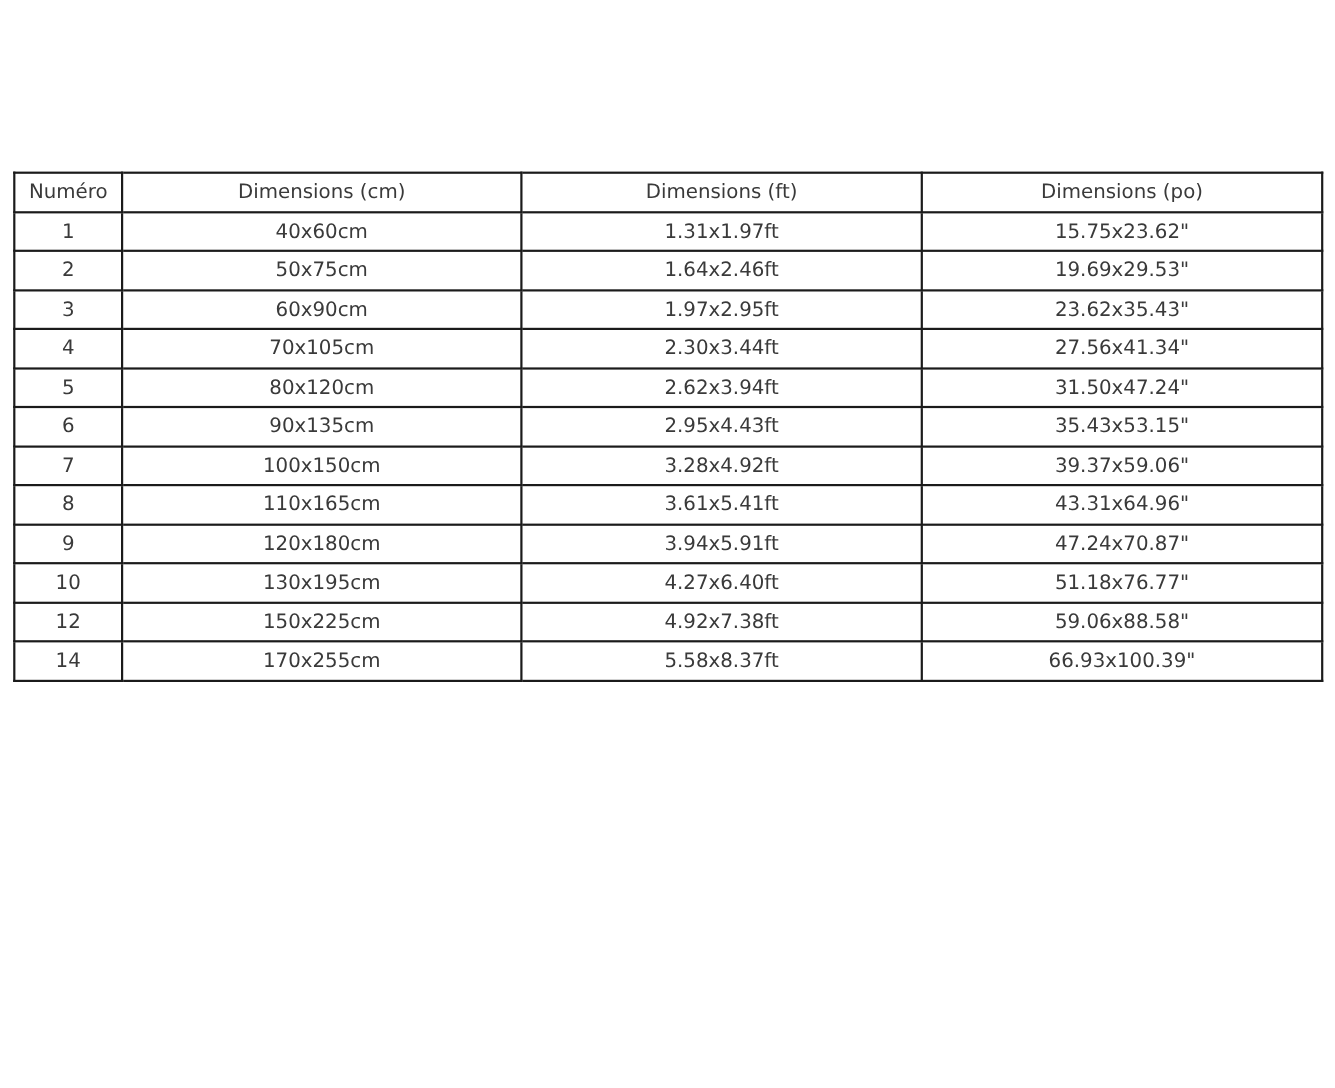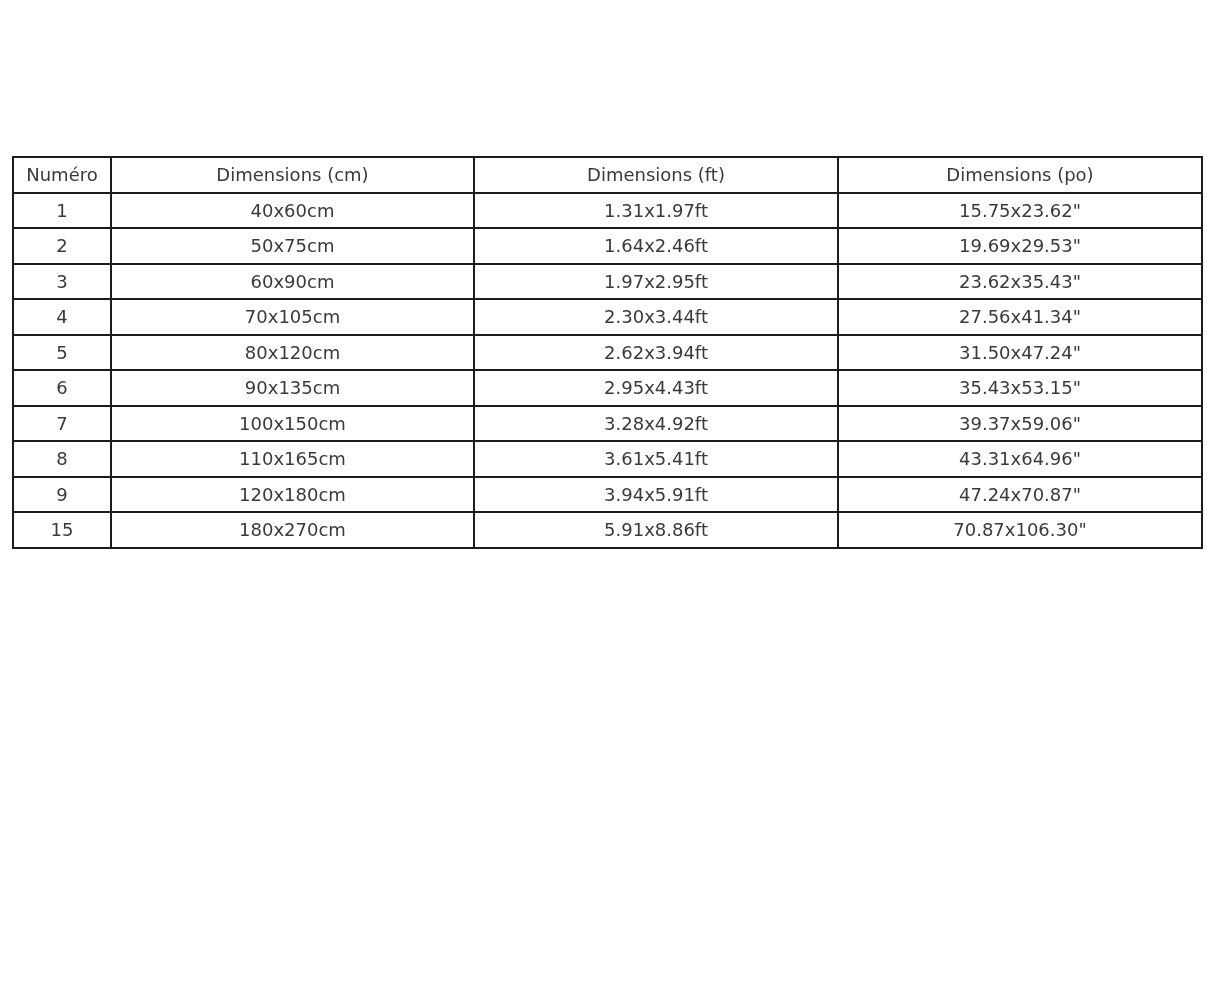--- a/index.html
+++ b/index.html
@@ -108,20 +108,32 @@
           <td>3.61x5.41ft</td>
           <td>43.31x64.96"</td>
         </tr>
         <tr>
           <td>9</td>
           <td>120x180cm</td>
           <td>3.94x5.91ft</td>
           <td>47.24x70.87"</td>
         </tr>
         <tr>
-          <td>15</td>
-          <td>180x270cm</td>
-          <td>5.91x8.86ft</td>
-          <td>70.87x106.30"</td>
+          <td>10</td>
+          <td>130x195cm</td>
+          <td>4.27x6.40ft</td>
+          <td>51.18x76.77"</td>
+        </tr>
+        <tr>
+          <td>12</td>
+          <td>150x225cm</td>
+          <td>4.92x7.38ft</td>
+          <td>59.06x88.58"</td>
+        </tr>
+        <tr>
+          <td>14</td>
+          <td>170x255cm</td>
+          <td>5.58x8.37ft</td>
+          <td>66.93x100.39"</td>
         </tr>
       </tbody>
   </table>
 </div>
 
 </body></html>

